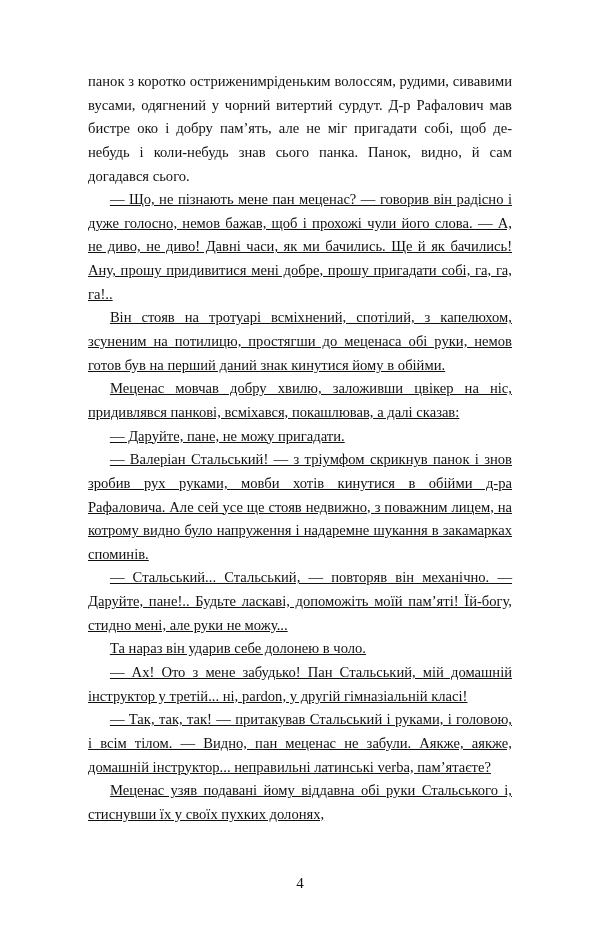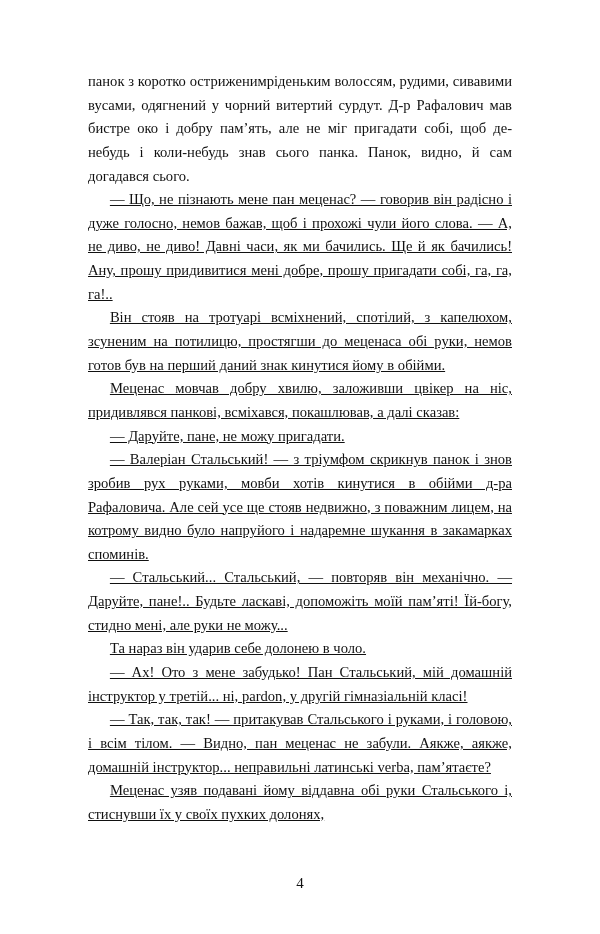--- a/index.html
+++ b/index.html
@@ -50,21 +50,21 @@
 </head>
 <body>
 
 <div class="page">
   <div class="body-text">
     <p>панок з коротко остриженимріденьким волоссям, руди­ми, сивавими вусами, одягнений у чорний витертий су­рдут. Д-р Рафалович мав бистре око і добру пам’ять, але не міг пригадати собі, щоб де-небудь і коли-небудь знав сього панка. Панок, видно, й сам догадався сього.</p>
     <p class="indent">— Що, не пізнають мене пан меценас? — говорив він радісно і дуже голосно, немов бажав, щоб і прохожі чули його слова. — А, не диво, не диво! Давні часи, як ми ба­чились. Ще й як бачились! Ану, прошу придивитися мені добре, прошу пригадати собі, га, га, га!..</p>
     <p class="indent">Він стояв на тротуарі всміхнений, спотілий, з капе­люхом, зсуненим на потилицю, простягши до меценаса обі руки, немов готов був на перший даний знак кинути­ся йому в обійми.</p>
     <p class="indent">Меценас мовчав добру хвилю, заложивши цвікер на ніс, придивлявся панкові, всміхався, покашлював, а далі сказав:</p>
     <p class="indent">— Даруйте, пане, не можу пригадати.</p>
-    <p class="indent">— Валеріан Стальський! — з тріумфом скрикнув па­нок і знов зробив рух руками, мовби хотів кинутися в обійми д-ра Рафаловича. Але сей усе ще стояв недвиж­но, з поважним лицем, на котрому видно було напру­його і надаремне шукання в закамарках споминів.</p>
+    <p class="indent">— Валеріан Стальський! — з тріумфом скрикнув па­нок і знов зробив рух руками, мовби хотів кинутися в обійми д-ра Рафаловича. Але сей усе ще стояв недвиж­но, з поважним лицем, на котрому видно було напру­ження і надаремне шукання в закамарках споминів.</p>
     <p class="indent">— Стальський... Стальський, — повторяв він механі­чно. — Даруйте, пане!.. Будьте ласкаві, допоможіть моїй пам’яті! Їй-богу, стидно мені, але руки не можу...</p>
     <p class="indent">Та нараз він ударив себе долонею в чоло.</p>
     <p class="indent">— Ах! Ото з мене забудько! Пан Стальський, мій до­машній інструктор у третій... ні, pardon, у другій гімназі­альній класі!</p>
-    <p class="indent">— Так, так, так! — притакував Стальського і руками, і головою, і всім тілом. — Видно, пан меценас не забули. Аякже, аякже, домашній інструктор... неправильні латин­ські verba, пам’ятаєте?</p>
+    <p class="indent">— Так, так, так! — притакував Стальський і руками, і головою, і всім тілом. — Видно, пан меценас не забули. Аякже, аякже, домашній інструктор... неправильні латин­ські verba, пам’ятаєте?</p>
     <p class="indent">Меценас узяв подавані йому віддавна обі руки Стальського і, стиснувши їх у своїх пухких долонях,</p>
   </div>
   <div class="page-number">4</div>
 </div>
 
 </body></html>

